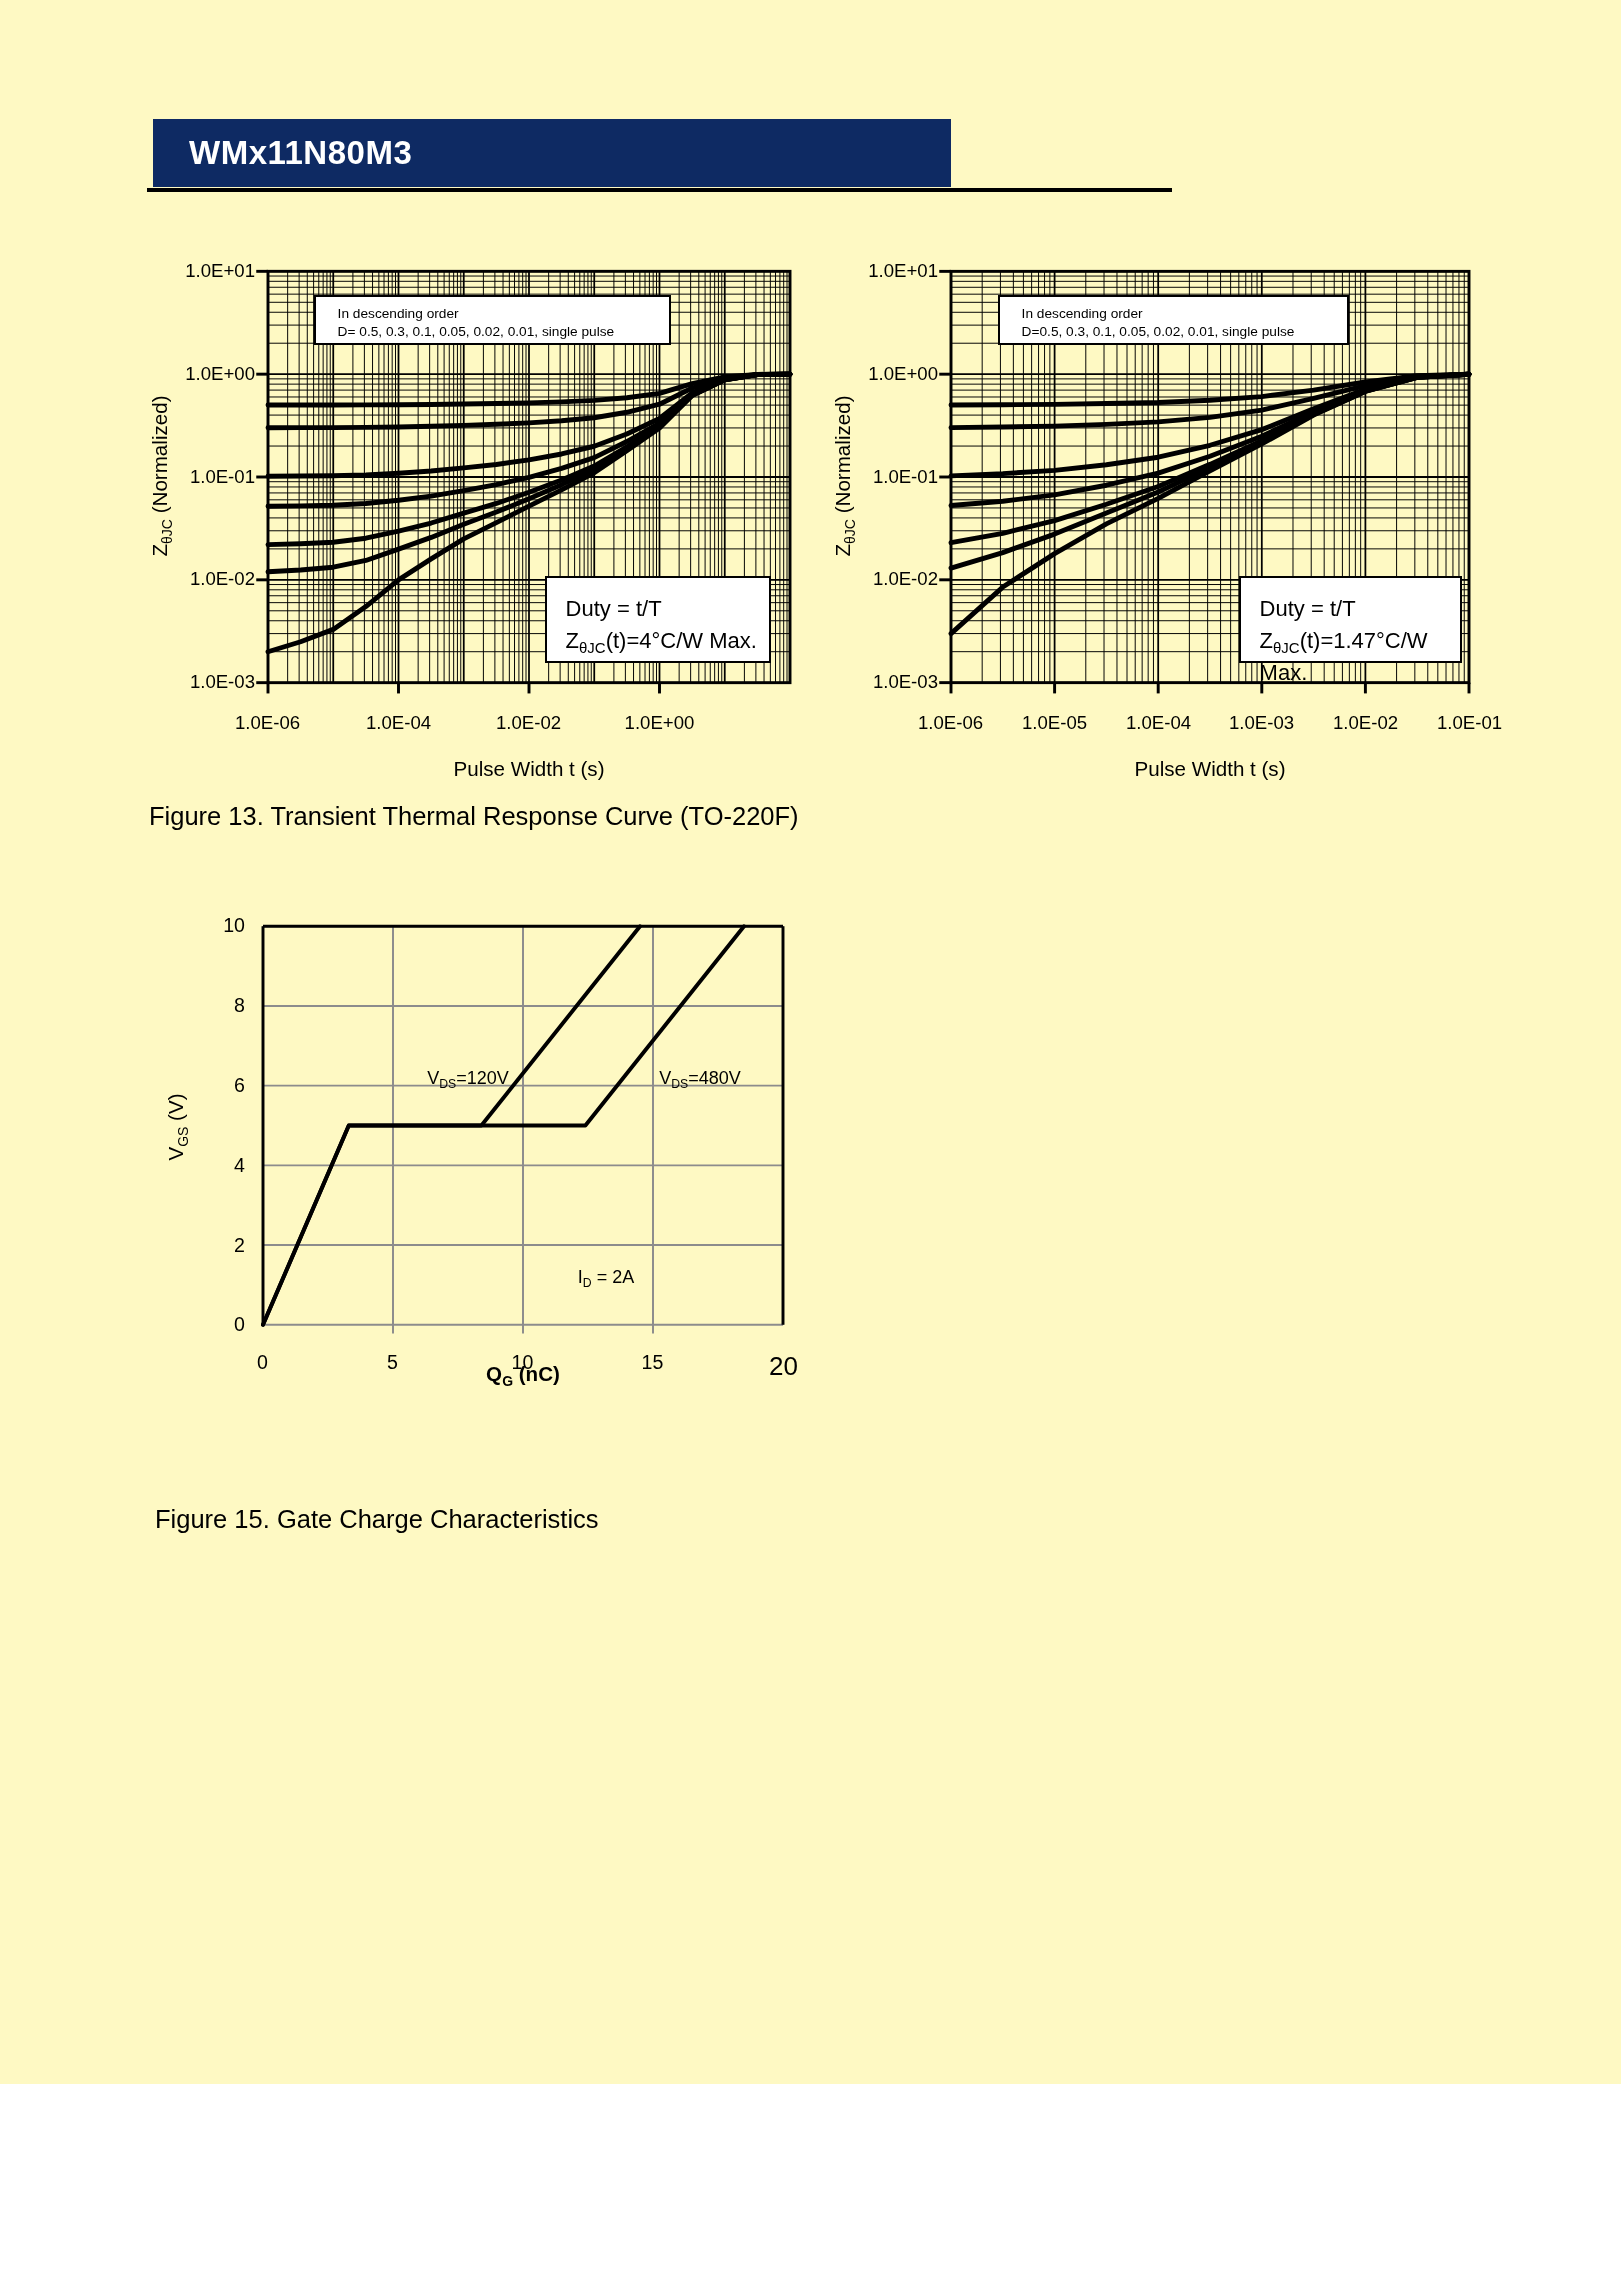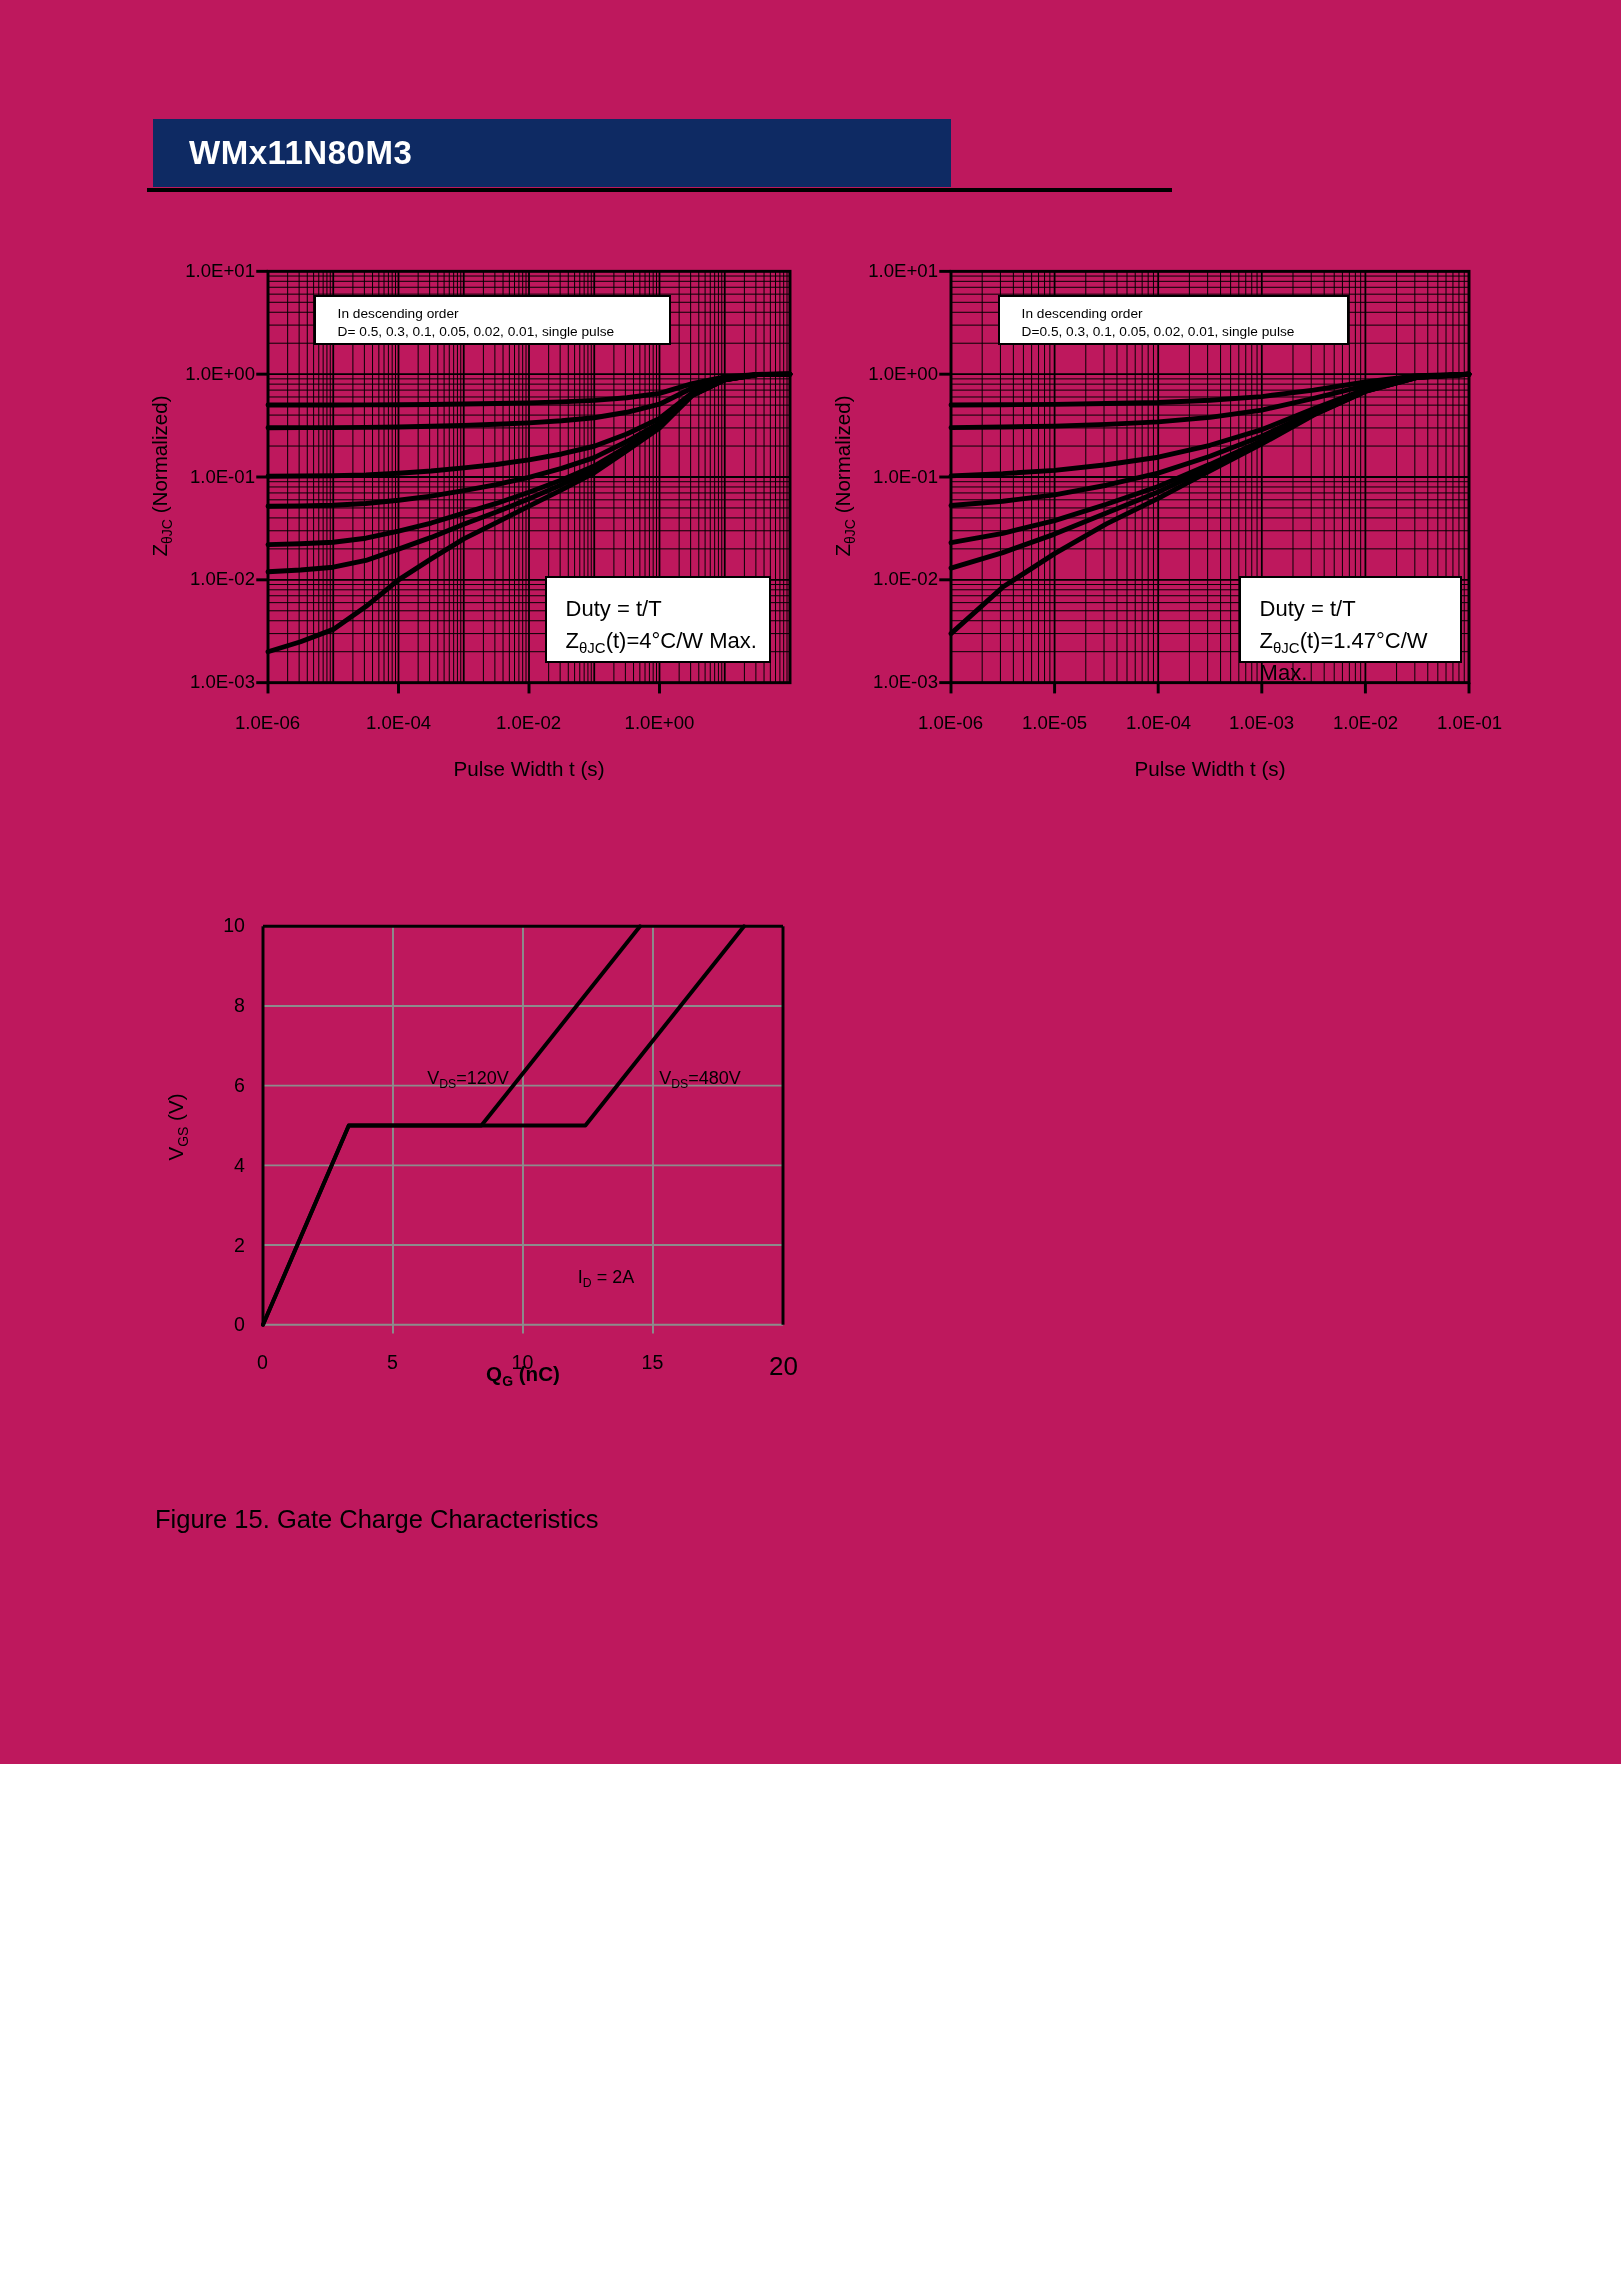--- a/index.html
+++ b/index.html
@@ -1,16 +1,16 @@
 <!DOCTYPE html>
 <html><head>
 <meta charset="utf-8">
 <style>
   html,body{margin:0;padding:0;background:#ffffff;font-family:"Liberation Sans",sans-serif;}
-  #page{position:relative;width:1621px;height:1764px;background:#be185d;overflow:hidden;}
+  #page{position:relative;width:1621px;height:2084px;background:#fef9c3;overflow:hidden;}
   #header-bar{position:absolute;left:153px;top:119px;width:798px;height:68px;display:flex;align-items:center;}
   #header-title{color:#ffffff;font-size:33px;font-weight:bold;padding-left:36px;letter-spacing:0.5px;}
   #header-underline{position:absolute;left:147px;top:188px;width:1025px;height:3.9px;background:#000000;}
   .caption{position:absolute;font-size:25.5px;color:#000000;white-space:nowrap;}
   #footer-line{position:absolute;left:1025px;top:2192px;width:447px;height:2.9px;background:#000000;}
   #footer-page{position:absolute;right:149px;top:2201px;font-size:21.6px;color:#000000;}
   .tick-label{position:absolute;font-size:18.6px;color:#000000;white-space:nowrap;}
   .tick-label.xc{width:137px;text-align:center;}
   .tick-label.yr{width:127px;text-align:right;}
   .axis-title{position:absolute;font-size:20.6px;color:#000000;white-space:nowrap;}
@@ -318,18 +318,19 @@
       <div class="tick-label yr" style="position: absolute; left: 118px; top: 1074px; font-size: 19.6px;">6</div>
       <div class="tick-label yr" style="position: absolute; left: 118px; top: 994px; font-size: 19.6px;">8</div>
       <div class="tick-label yr" style="position: absolute; left: 118px; top: 914px; font-size: 19.6px;">10</div>
       <div class="axis-title ctr" style="position: absolute; left: 523px; top: 1362px; font-weight: bold;">Q<sub>G</sub> (nC)</div>
       <div class="axis-title rot" style="position: absolute; left: 176px; top: 1127px;">V<sub>GS</sub> (V)</div>
       <div class="chart-annot" style="position: absolute; left: 468px; top: 1078px;">V<sub>DS</sub>=120V</div>
       <div class="chart-annot" style="position: absolute; left: 700px; top: 1078px;">V<sub>DS</sub>=480V</div>
       <div class="chart-annot" style="position: absolute; left: 606px; top: 1277px;">I<sub>D</sub> = 2A</div>
     </div>
 
+  <div class="caption" style="left:149px;top:802px">Figure 13. Transient Thermal Response Curve (TO-220F)</div>
   <div class="caption" style="left:155px;top:1505px">Figure 15. Gate Charge Characteristics</div>
 
   <div id="footer-line"></div>
   <div id="footer-page">5 / 13</div>
 </div>
 
 
 </body></html>

